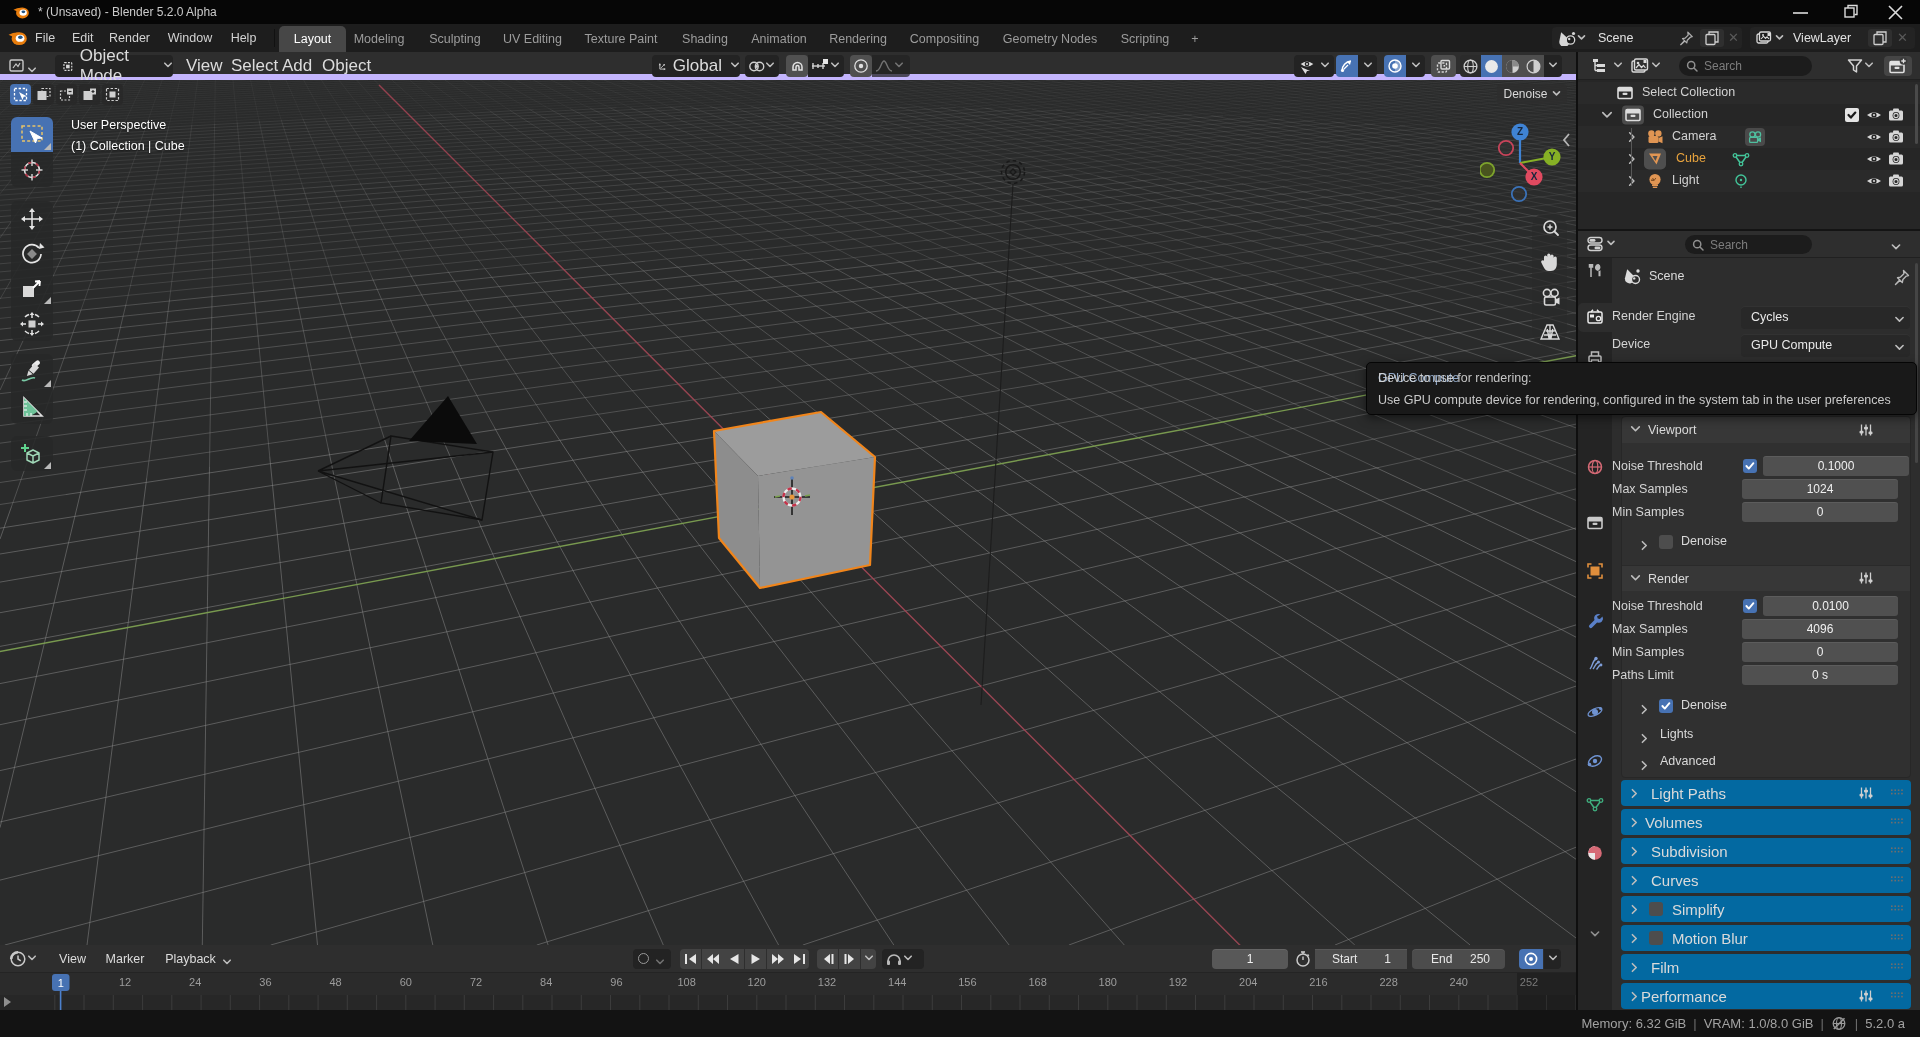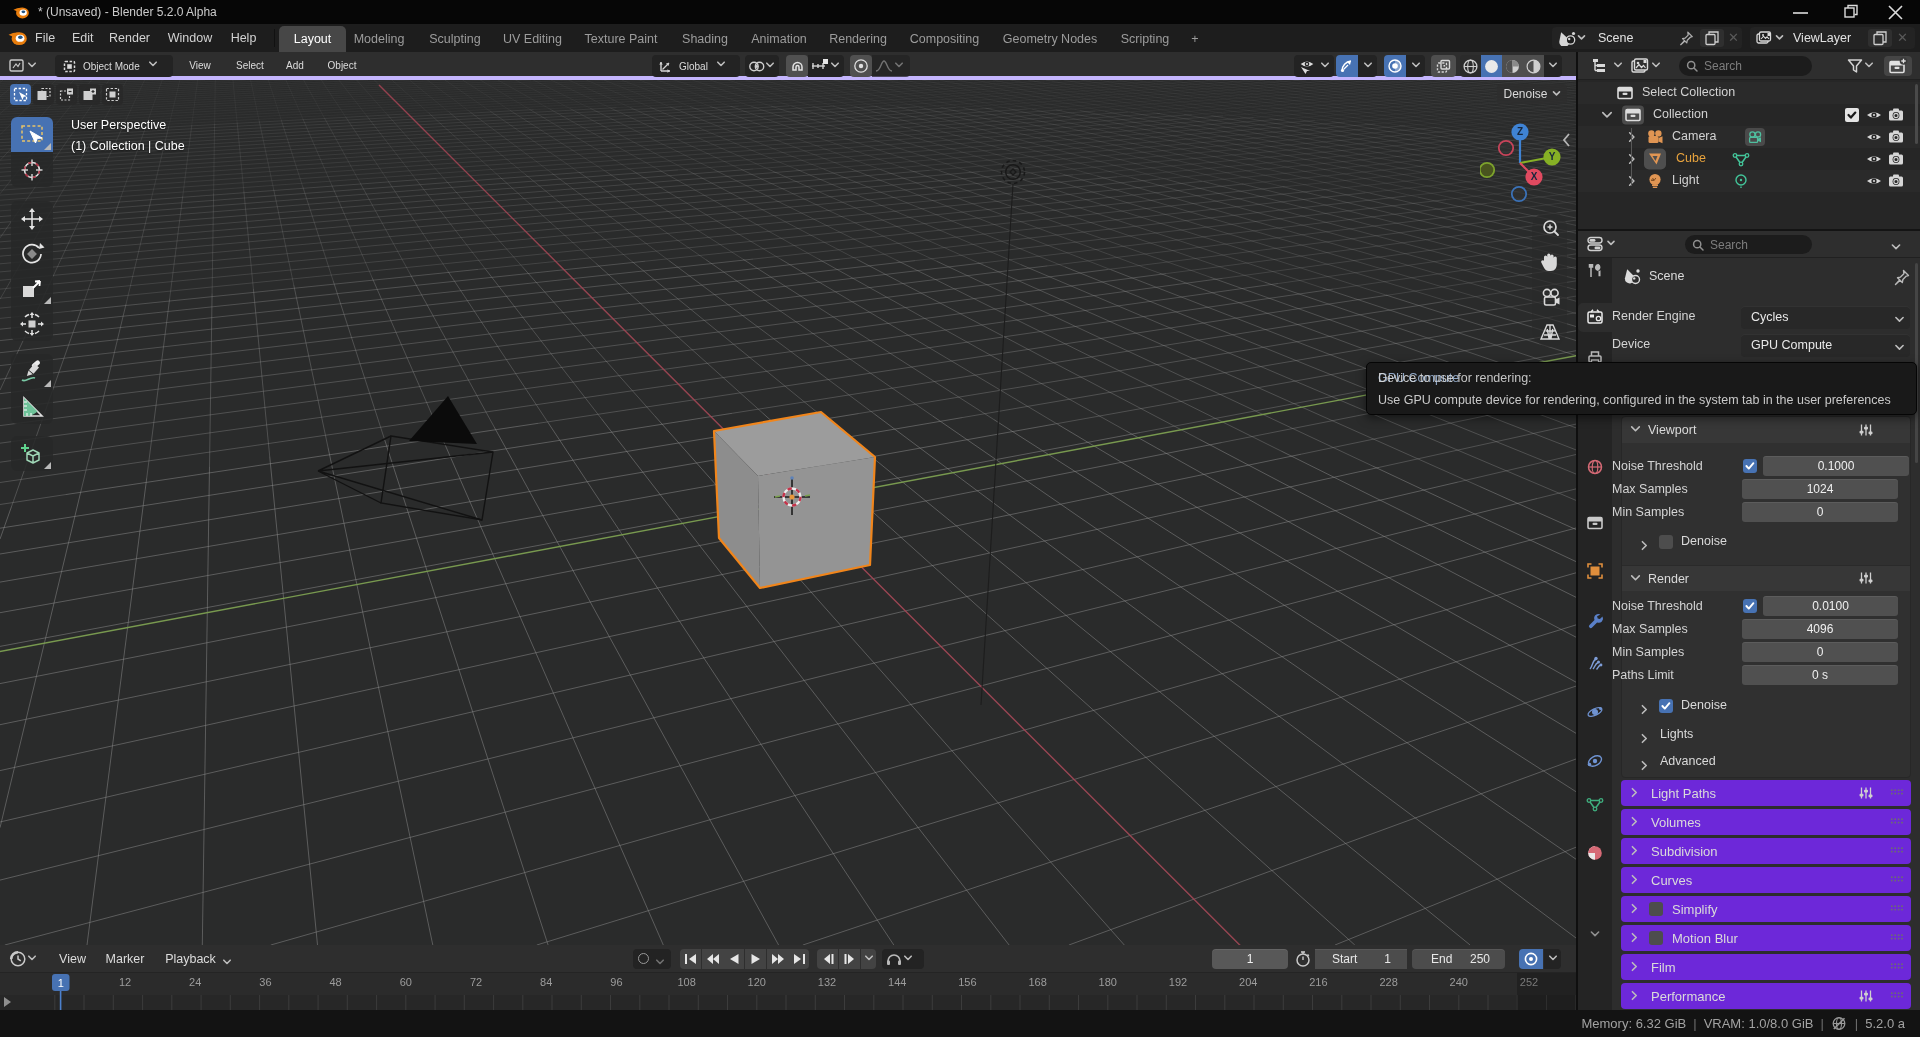--- a/index.html
+++ b/index.html
@@ -1,34 +1,34 @@
 <!DOCTYPE html>
 <html><head><meta charset="utf-8"><title>Blender</title><style>
 *{margin:0;padding:0;box-sizing:border-box}
 html,body{width:1920px;height:1037px;overflow:hidden;background:#101010}
 body{font-family:"Liberation Sans",sans-serif;-webkit-font-smoothing:antialiased}
 #app{position:relative;width:1920px;height:1037px}
 .abs{position:absolute}
 #titlebar{left:0;top:0;width:1920px;height:24px;background:#060606;color:#cbcbcb;font-size:12px}
 #menubar{left:0;top:24px;width:1920px;height:28px;background:#1d1d1d;color:#d2d2d2;font-size:12.5px}
-#toolhdr{left:0;top:52px;width:1576px;height:28px;background:#2e2e2e;border-bottom:4px solid #c4b5fd;font-size:10px;color:#dcdcdc}
+#toolhdr{left:0;top:52px;width:1576px;height:28px;background:#2e2e2e;border-bottom:6px solid #c4b5fd;font-size:17px;color:#dcdcdc}
 #viewport{left:0;top:80px;width:1576px;height:865px;background:#2a2b2b;overflow:hidden}
 #rsep{left:1576px;top:52px;width:2px;height:958px;background:#0f0f0f}
 #outliner{left:1578px;top:52px;width:342px;height:177px;background:#262626;overflow:hidden}
 #props{left:1578px;top:231px;width:342px;height:779px;background:#2d2d2d;overflow:hidden}
 #timeline{left:0;top:945px;width:1576px;height:65px;background:#2b2b2b}
 #statusbar{left:0;top:1010px;width:1920px;height:27px;background:#131313;color:#a2a2a2;font-size:13px}
 .menuitem{position:absolute;top:0;height:28px;line-height:28px;text-align:center}
 .tab{position:absolute;top:2px;height:26px;line-height:26px;text-align:center;color:#9c9c9c}
 .tab.active{background:#474747;border-radius:5px 5px 0 0;color:#fff}
 .hbtn{position:absolute;top:3px;height:22px;border-radius:4px;display:flex;align-items:center}
 .dd{background:#232323}
 .toolbtn{position:absolute;left:0;width:42px;height:35px;background:#272828dd;display:flex;align-items:center;justify-content:center}
 .ol-row{position:absolute;left:0;width:342px;height:22px;display:flex;align-items:center;font-size:12.5px;color:#d2d2d2}
-.panel-collapsed{position:absolute;left:43px;width:290px;height:26px;background:#6d28d9;border-radius:4px;display:flex;align-items:center;color:#dadada;font-size:13px}
+.panel-collapsed{position:absolute;left:43px;width:290px;height:26px;background:#0369a1;border-radius:4px;display:flex;align-items:center;color:#dadada;font-size:15px}
 .plabel{position:absolute;height:20px;line-height:20px;text-align:left;color:#d4d4d4;font-size:12.5px}
 .pfield{position:absolute;height:20px;background:#505050;border-radius:3px;text-align:center;line-height:20px;color:#f0f0f0;font-size:12px;box-shadow:inset 0 1px 0 rgba(255,255,255,.07)}
 .pdrop{position:absolute;height:23px;background:#282828;border-radius:4px;line-height:23px;color:#e8e8e8;font-size:12.5px;box-shadow:inset 0 1px 0 rgba(255,255,255,.05)}
 .cbx{position:absolute;width:14px;height:14px;border-radius:3px}
 .cbx.on{background:#4772b3}
 .cbx.off{background:#4d4d4d}
 .sectext{color:#dadada;font-size:12.5px}
 </style></head>
 <body>
 <div id="app">
@@ -829,21 +829,21 @@
           <rect x="2.0" y="5.8" width="1.6" height="1.6" fill="#6e6e6e"></rect>
           <rect x="5.4" y="5.8" width="1.6" height="1.6" fill="#6e6e6e"></rect>
           <rect x="8.8" y="5.8" width="1.6" height="1.6" fill="#6e6e6e"></rect>
           <rect x="12.2" y="5.8" width="1.6" height="1.6" fill="#6e6e6e"></rect>
         </svg>
       </div>
 <div class="panel-collapsed" style="top:578px">
         <span style="margin-left:9px"><svg width="11" height="11" viewBox="0 0 11 11">
             <polyline points="2.388888888888889,1.7000000000000002 6.227272727272727,5.5 2.388888888888889,9.3" fill="none" stroke="#bdbdbd" stroke-width="1.6" stroke-linecap="round" stroke-linejoin="round"></polyline>
           </svg></span>
-        <span style="margin-left:10px">Volumes</span>
+        <span style="margin-left:4px">Volumes</span>
         <svg class="abs" style="left:268px;top:7px" width="16" height="12" viewBox="0 0 16 12">
           <rect x="2.0" y="2.4" width="1.6" height="1.6" fill="#6e6e6e"></rect>
           <rect x="5.4" y="2.4" width="1.6" height="1.6" fill="#6e6e6e"></rect>
           <rect x="8.8" y="2.4" width="1.6" height="1.6" fill="#6e6e6e"></rect>
           <rect x="12.2" y="2.4" width="1.6" height="1.6" fill="#6e6e6e"></rect>
           <rect x="2.0" y="5.8" width="1.6" height="1.6" fill="#6e6e6e"></rect>
           <rect x="5.4" y="5.8" width="1.6" height="1.6" fill="#6e6e6e"></rect>
           <rect x="8.8" y="5.8" width="1.6" height="1.6" fill="#6e6e6e"></rect>
           <rect x="12.2" y="5.8" width="1.6" height="1.6" fill="#6e6e6e"></rect>
         </svg>
@@ -927,21 +927,21 @@
           <rect x="2.0" y="5.8" width="1.6" height="1.6" fill="#6e6e6e"></rect>
           <rect x="5.4" y="5.8" width="1.6" height="1.6" fill="#6e6e6e"></rect>
           <rect x="8.8" y="5.8" width="1.6" height="1.6" fill="#6e6e6e"></rect>
           <rect x="12.2" y="5.8" width="1.6" height="1.6" fill="#6e6e6e"></rect>
         </svg>
       </div>
 <div class="panel-collapsed" style="top:752px">
         <span style="margin-left:9px"><svg width="11" height="11" viewBox="0 0 11 11">
             <polyline points="2.388888888888889,1.7000000000000002 6.227272727272727,5.5 2.388888888888889,9.3" fill="none" stroke="#bdbdbd" stroke-width="1.6" stroke-linecap="round" stroke-linejoin="round"></polyline>
           </svg></span>
-        <span style="margin-left:10px">Performance</span>
+        <span style="margin-left:0">Performance</span>
         <svg class="abs" style="left:235px;top:3px" width="20" height="20" viewBox="0 0 20 20">
           <line x1="5.5" y1="4.5" x2="5.5" y2="15.5" stroke="#cfcfcf" stroke-width="1.3"></line>
           <rect x="3.5" y="10.799999999999999" width="4" height="2.8" rx="1" fill="#cfcfcf"></rect>
           <line x1="10" y1="4.5" x2="10" y2="15.5" stroke="#cfcfcf" stroke-width="1.3"></line>
           <rect x="8" y="6.799999999999999" width="4" height="2.8" rx="1" fill="#cfcfcf"></rect>
           <line x1="14.5" y1="4.5" x2="14.5" y2="15.5" stroke="#cfcfcf" stroke-width="1.3"></line>
           <rect x="12.5" y="11.4" width="4" height="2.8" rx="1" fill="#cfcfcf"></rect>
         </svg>
         <svg class="abs" style="left:268px;top:7px" width="16" height="12" viewBox="0 0 16 12">
           <rect x="2.0" y="2.4" width="1.6" height="1.6" fill="#6e6e6e"></rect>

